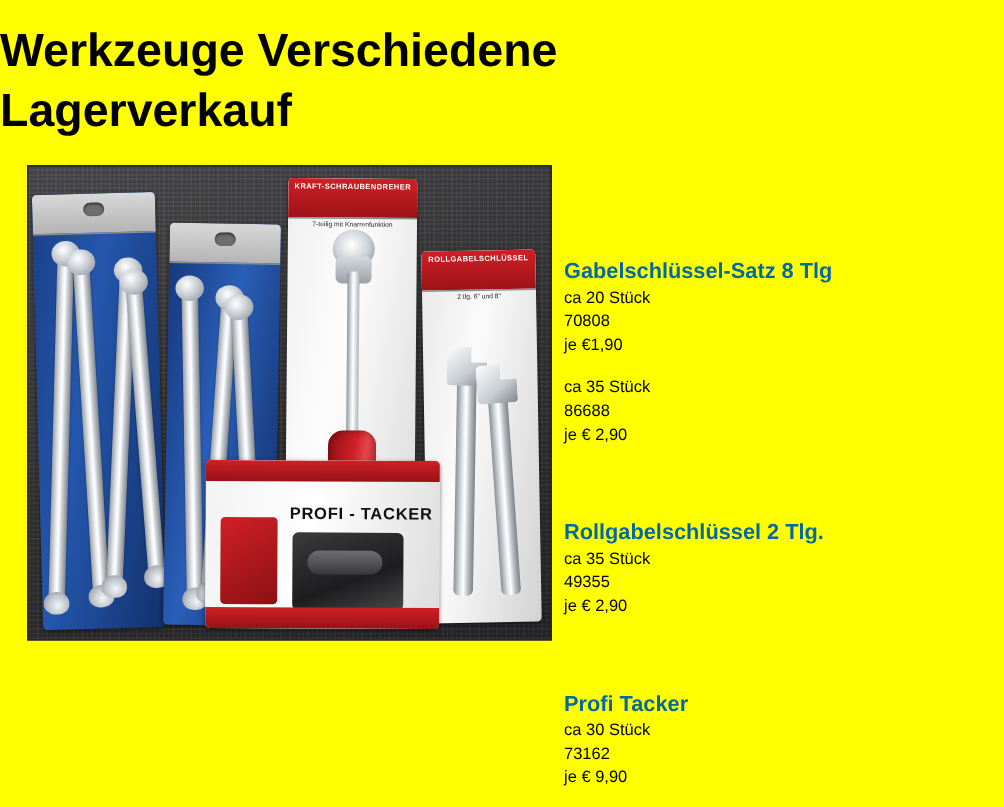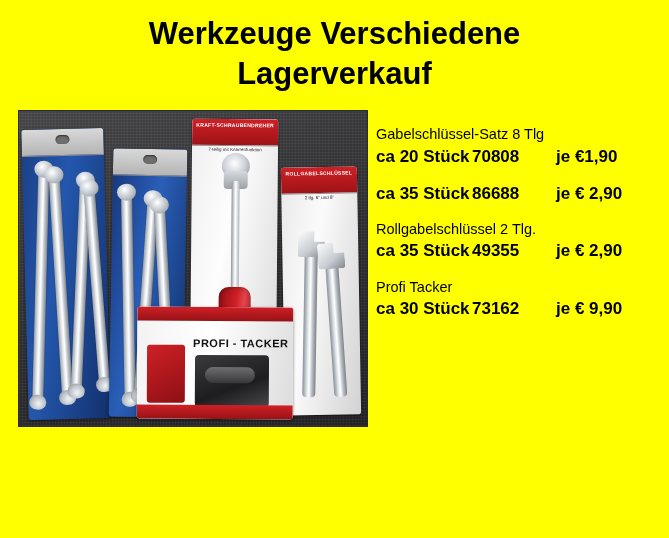--- a/index.html
+++ b/index.html
@@ -18,21 +18,21 @@
     width: 669px;
     height: 538px;
     background: #ffff00;
     box-sizing: border-box;
   }
   .title {
     position: absolute;
     left: 0;
     top: 14px;
     width: 669px;
-    text-align: center;
+    text-align: left;
     font-size: 31px;
     font-weight: bold;
     color: #000000;
     line-height: 1.28;
     letter-spacing: 0px;
   }
   .photo {
     position: absolute;
     left: 18px;
     top: 110px;
@@ -230,32 +230,34 @@
     position: absolute;
     left: 376px;
     top: 124px;
     width: 286px;
   }
   .item {
     margin-bottom: 13px;
   }
   .item-name {
     font-size: 14.5px;
-    font-weight: normal;
-    color: #000000;
+    font-weight: bold;
+    color: #0369a1;
     line-height: 1.42;
     white-space: nowrap;
+    margin-top: 47px;
   }
   .item-detail {
-    font-size: 17px;
-    font-weight: bold;
+    font-size: 11px;
+    font-weight: normal;
     color: #000;
     line-height: 1.42;
     display: flex;
     white-space: nowrap;
+    flex-direction: column;
   }
   .qty { width: 96px; }
   .art { width: 84px; }
   .price { }
 </style>
 </head>
 <body>
 
 <div class="page">
 

